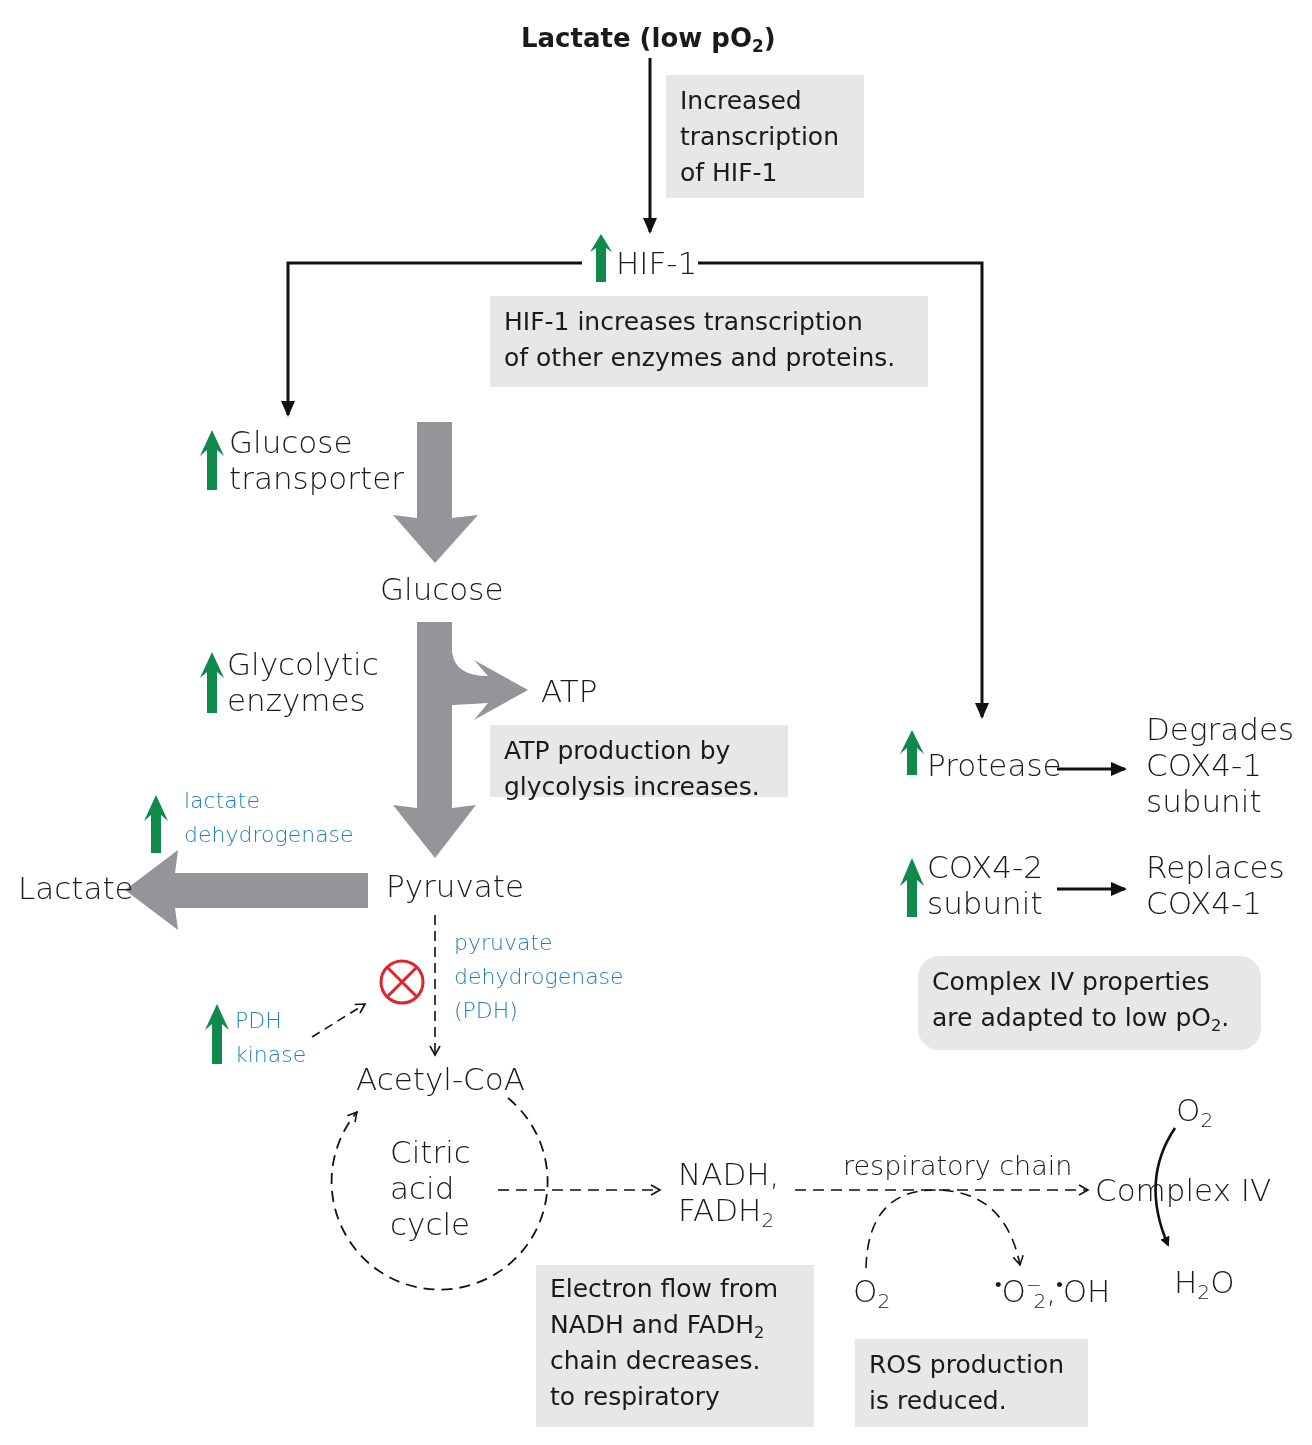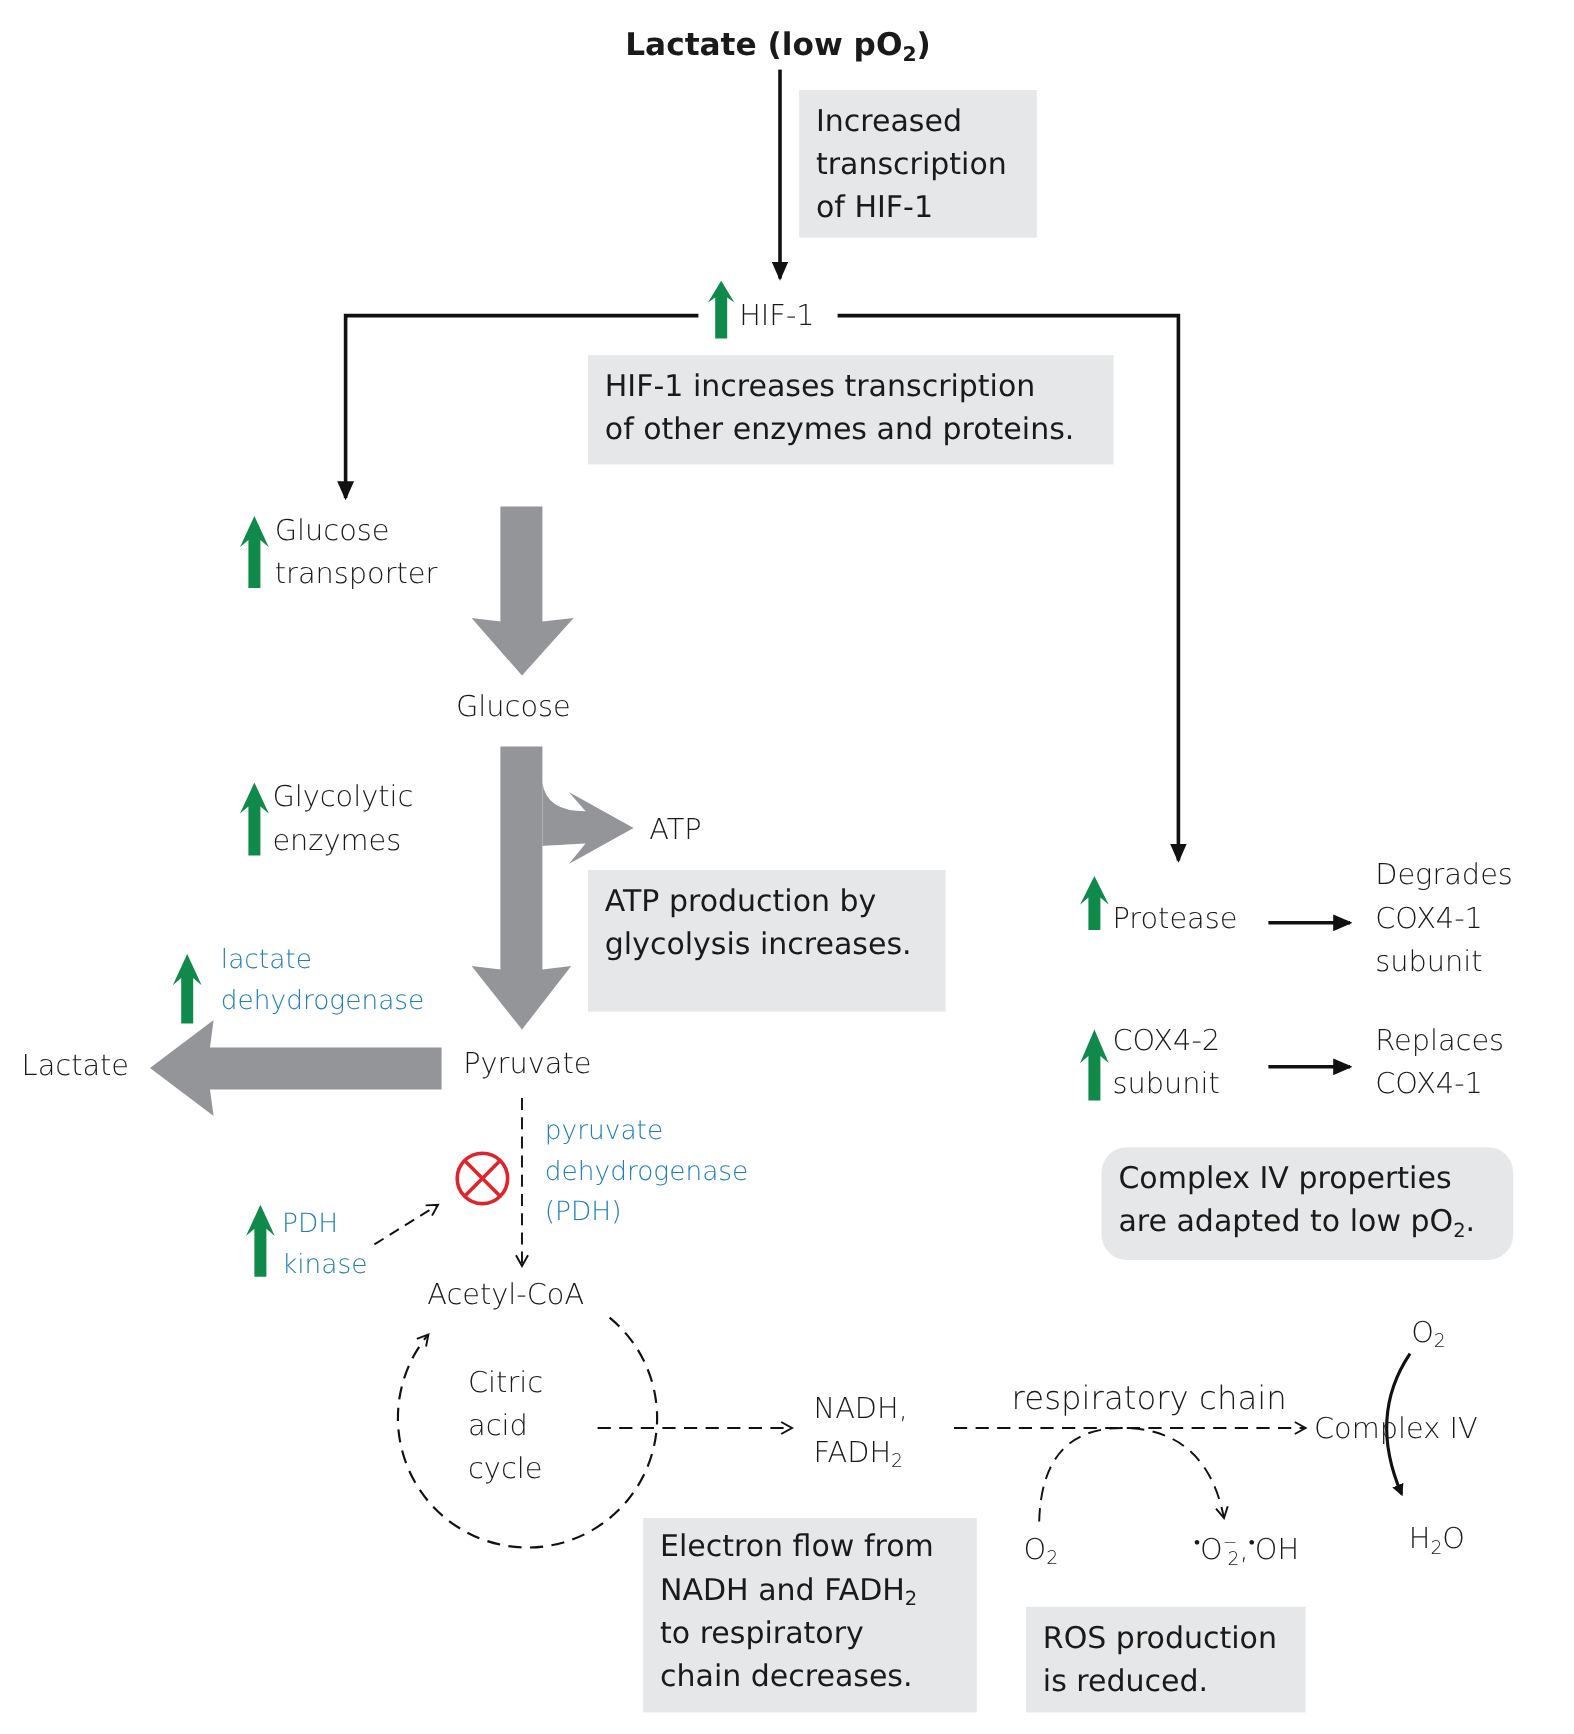--- a/index.html
+++ b/index.html
@@ -1,19 +1,19 @@
 <!DOCTYPE html>
 <html><head>
 <meta charset="utf-8">
 <style>
   html, body { margin:0; padding:0; background:#ffffff; }
   body { width:1312px; height:1445px; position:relative; overflow:hidden;
          font-family:"DejaVu Sans", sans-serif; color:#1a1a1a; }
   svg#diagram { position:absolute; left:0; top:0; width:1312px; height:1445px; }
-  .t { position:absolute; font-size:24px; line-height:36px; white-space:nowrap; font-weight:300; }
+  .t { position:absolute; font-size:31px; line-height:36px; white-space:nowrap; font-weight:300; }
   .blue { color:#1f7fb8; font-size:22px; line-height:34px; }
   .box { position:absolute; background:#e6e7e8; font-size:25px; line-height:36px; padding:8px 14px; box-sizing:border-box; white-space:nowrap; }
   .bold { font-weight:bold; }
   sub { font-size:0.65em; vertical-align:-0.3em; line-height:0; }
   sup { font-size:0.6em; line-height:0; }
   .c { text-align:left; }
 </style>
 </head>
 <body>
 
@@ -98,21 +98,21 @@
 
 <div class="t" style="left:380px;top:571px;">Glucose</div>
 
 <div class="t" style="left:227px;top:646px;">
   <div>Glycolytic</div>
   <div>enzymes</div>
 </div>
 
 <div class="t" style="left:541px;top:673px;">ATP</div>
 
-<div class="box" style="left:490px;top:725px;width:298px;height:118px;">
+<div class="box" style="left:490px;top:725px;width:298px;height:72px;">
   <div>ATP production by</div>
   <div>glycolysis increases.</div>
 </div>
 
 <div class="t blue" style="left:184px;top:784px;">
   <div>lactate</div>
   <div>dehydrogenase</div>
 </div>
 
 <div class="t" style="left:18px;top:870px;">Lactate</div>
@@ -150,22 +150,22 @@
 
 <div class="t" style="left:1174px;top:1264px;"><span>H</span><sub>2</sub><span>O</span></div>
 
 <div class="t" style="left:853px;top:1273px;"><span>O</span><sub>2</sub></div>
 
 <div class="t" style="left:995px;top:1273px;"><sup>•</sup><span>O</span><sup>−</sup><sub style="margin-left:-8px;">2</sub><span>,</span><sup>•</sup><span>OH</span></div>
 
 <div class="box" style="left:536px;top:1265px;width:278px;height:162px;padding-top:6px;">
   <div>Electron flow from</div>
   <div><span>NADH and FADH</span><sub>2</sub></div>
+  <div>chain decreases.</div>
   <div>to respiratory</div>
-  <div>chain decreases.</div>
 </div>
 
 <div class="box" style="left:855px;top:1339px;width:233px;height:88px;">
   <div>ROS production</div>
   <div>is reduced.</div>
 </div>
 
 <div class="t" style="left:927px;top:747px;">Protease</div>
 
 <div class="t" style="left:1146px;top:711px;">

